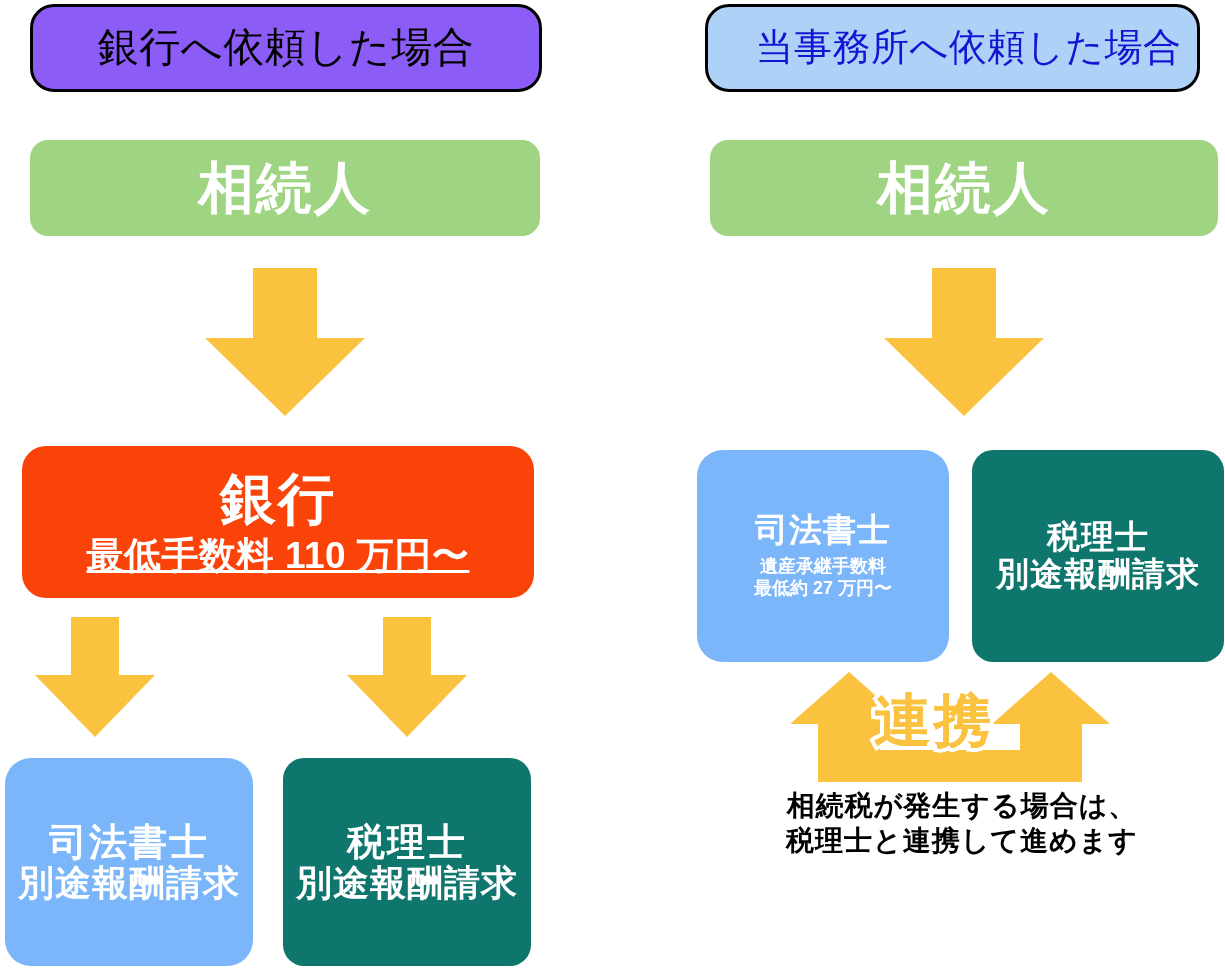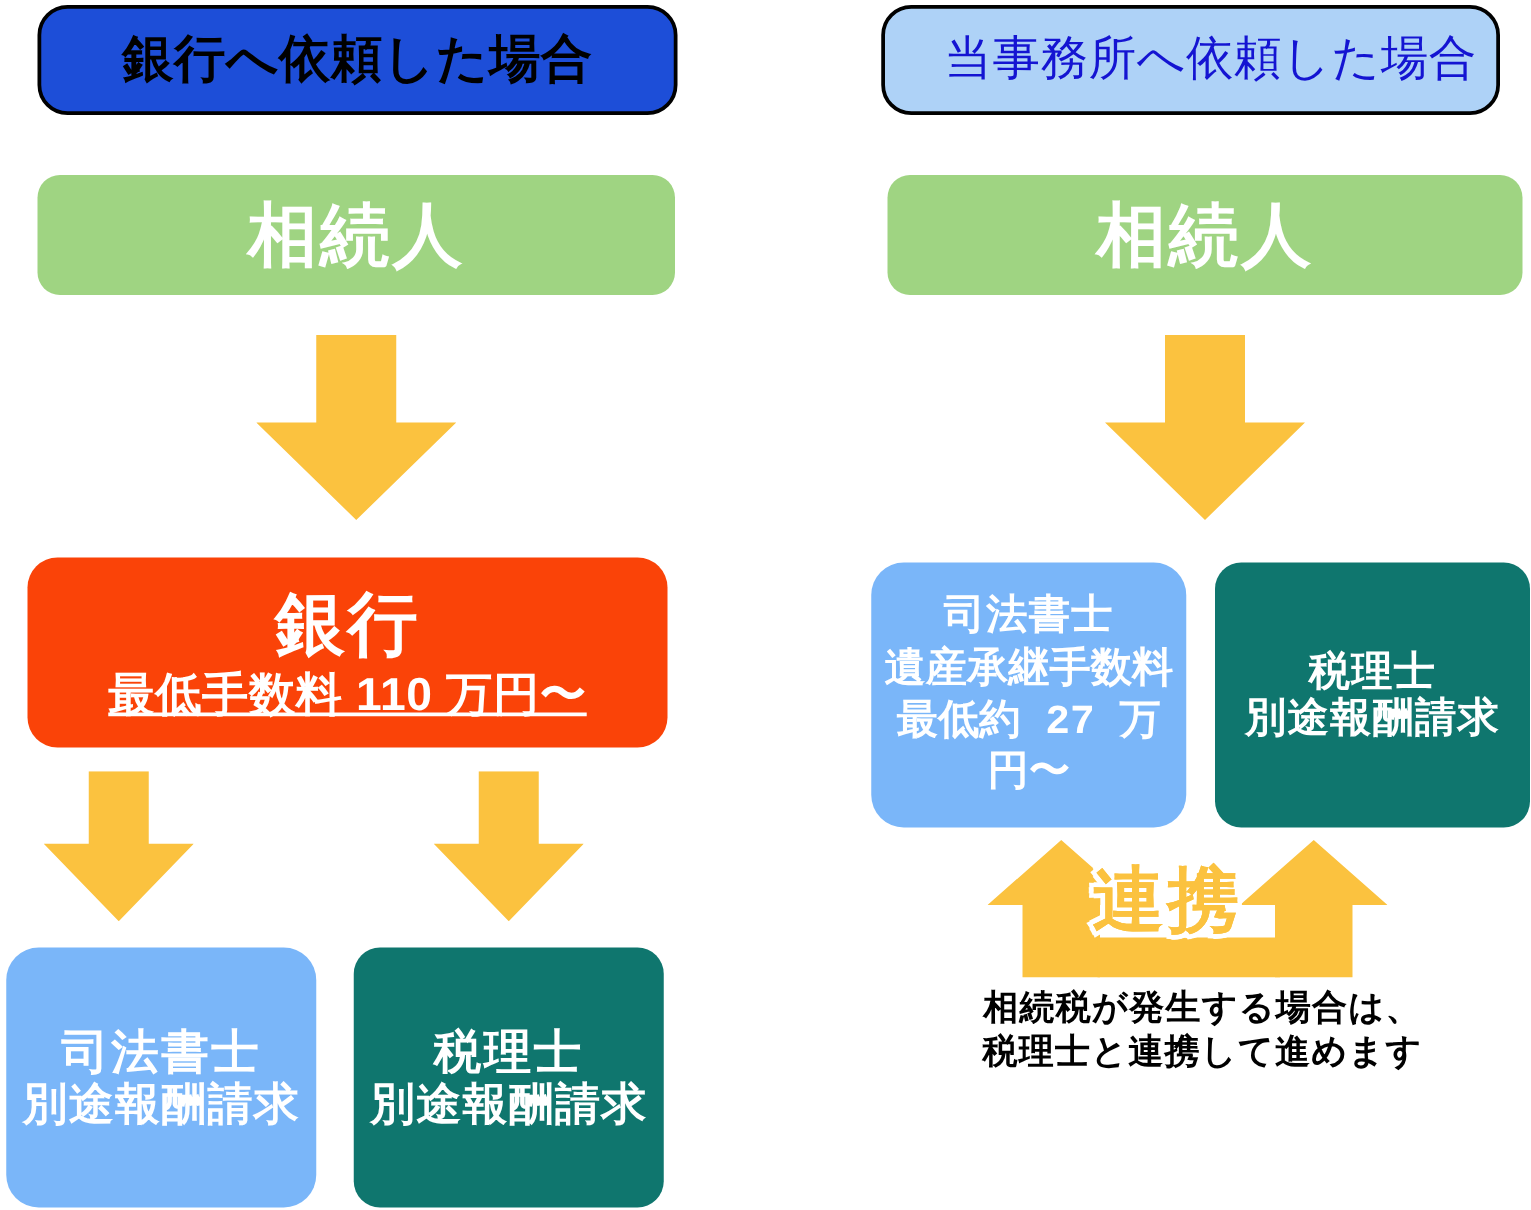--- a/index.html
+++ b/index.html
@@ -27,23 +27,23 @@
   .hdr {
     display: flex;
     align-items: center;
     justify-content: center;
     border: 3px solid #000000;
     border-radius: 24px;
     text-align: center;
     line-height: 1.1;
   }
   .hdr-gray {
-    background: #1d4ed8;
+    background: #8b5cf6;
     color: #000000;
-    font-weight: 700;
+    font-weight: 400;
     font-size: 41px;
     letter-spacing: 0.5px;
   }
   .hdr-blue {
     background: #aed2f7;
     color: #1414d2;
     font-weight: 400;
     font-size: 38px;
     letter-spacing: 0.5px;
     padding-left: 32px;
@@ -64,21 +64,21 @@
   .card-heir      { background: #9fd482; border-radius: 18px; }
   .card-bank      { background: #fa4308; }
   .card-blue      { background: #7ab6f9; }
   .card-green     { background: #0f766e; border-radius: 21px; }
 
   .ttl-xl  { font-size: 56px; letter-spacing: 2px; }
   .ttl-lg  { font-size: 56px; letter-spacing: 2px; }
   .ttl-md  { font-size: 38px; letter-spacing: 2px; }
   .ttl-sm  { font-size: 33px; letter-spacing: 1px; }
   .sub-lg  { font-size: 37px; letter-spacing: 0.5px; margin-top: 4px; text-decoration: underline; }
-  .sub-sm  { font-size: 33px; letter-spacing: 0px; margin-top: 6px; line-height: 1.25; font-family: Liberation Mono, monospace; }
+  .sub-sm  { font-size: 18px; letter-spacing: 0px; margin-top: 6px; line-height: 1.25; }
   .line2   { font-size: 36px; letter-spacing: 1px; }
   .line2s  { font-size: 33px; letter-spacing: 1px; }
 
   
   .arrow-svg { display: block; }
 
   
   .renkei {
     position: absolute;
     font-weight: 700;

